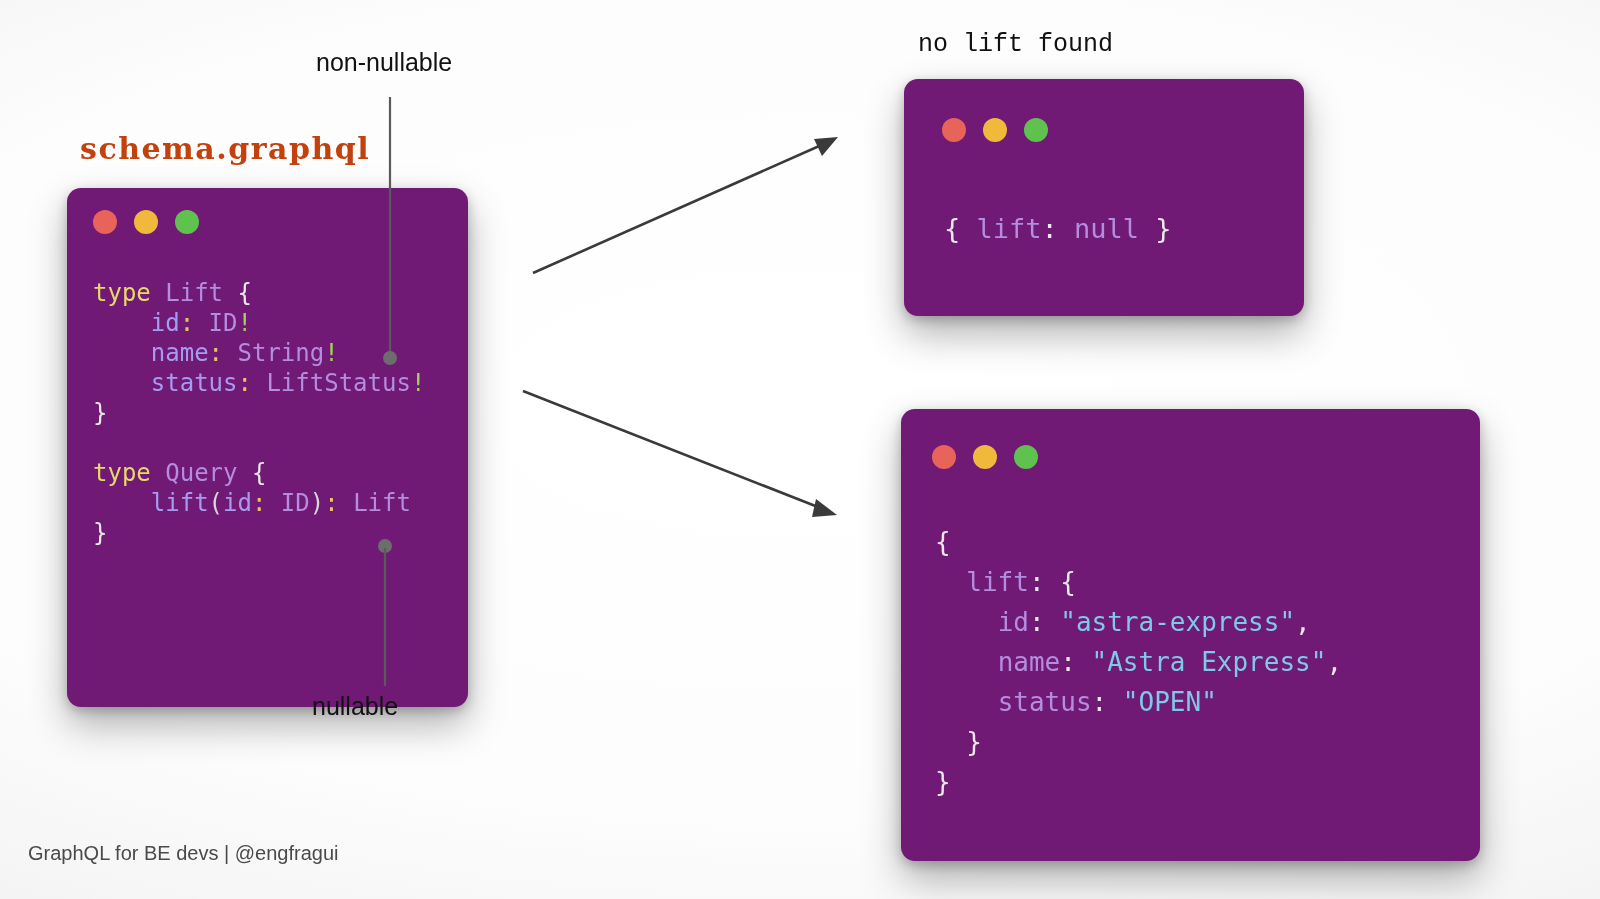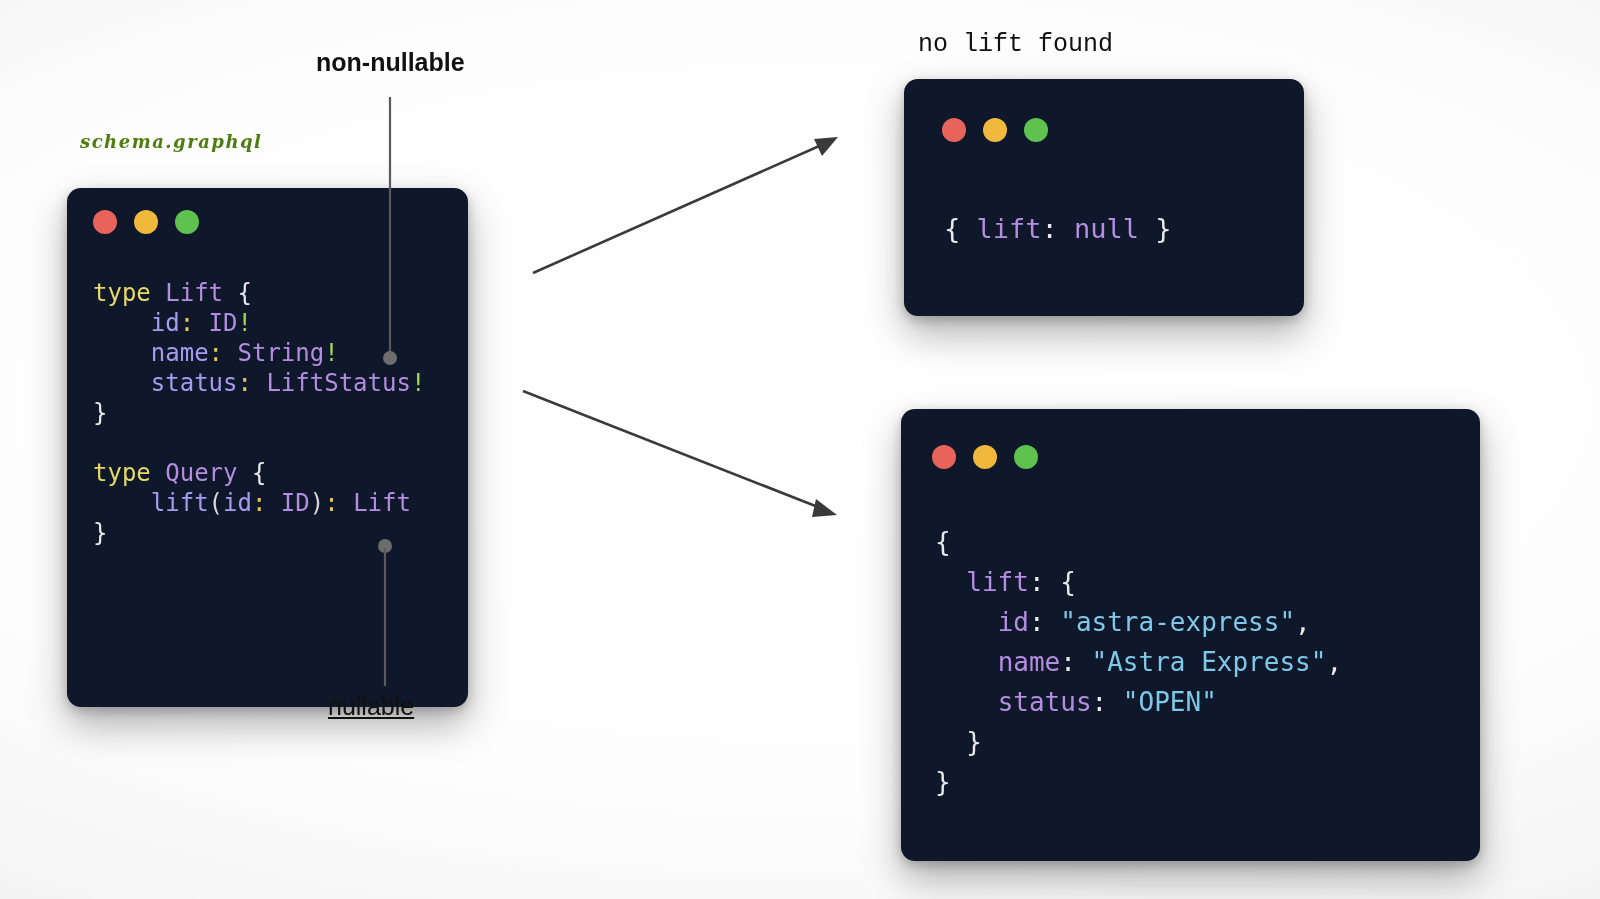--- a/index.html
+++ b/index.html
@@ -12,21 +12,21 @@
   #bg-vignette{
     position:absolute;inset:0;
     background:
       radial-gradient(130% 100% at 50% 45%, #ffffff 0%, #fdfdfd 45%, #f2f2f2 72%, #dcdcdc 100%);
     z-index:0;
   }
   #canvas{position:absolute;inset:0;z-index:1;}
 
   .card{
     position:absolute;
-    background:#0f172a;
+    background:#701a75;
     border-radius:14px;
     box-shadow:0 18px 38px rgba(0,0,0,.30), 0 4px 12px rgba(0,0,0,.22);
     overflow:hidden;
   }
   .dots{position:absolute;display:flex;gap:17px;}
   .dot{width:24px;height:24px;border-radius:50%;}
   .dot.red{background:#e8645a;}
   .dot.yellow{background:#f0b93c;}
   .dot.green{background:#5fc24f;}
 
@@ -53,25 +53,24 @@
     position:absolute;
     color:#111111;
     font-size:25px;
     font-family:"Liberation Sans",sans-serif;
     white-space:nowrap;
   }
   #schema-title{
     position:absolute;
     font-family:"DejaVu Serif","Liberation Serif",serif;
     font-weight:bold;
-    font-size:18px;
+    font-size:30px;
     letter-spacing:1.5px;
-    color:#4d7c0f;
+    color:#c2410c;
     white-space:nowrap;
-    font-style:italic;
   }
   #footer-credit{
     position:absolute;
     left:28px;top:842px;
     font-size:20px;
     color:#4a4a4a;
     white-space:nowrap;
   }
   svg#connectors{position:absolute;inset:0;width:1600px;height:899px;z-index:3;pointer-events:none;}
   .conn-line{stroke:#5a5a5a;stroke-width:2.2;fill:none;}
@@ -111,24 +110,25 @@
 
   <div class="card" id="full-card" style="left:901px;top:409px;width:579px;height:452px;">
     <div class="dots" style="left:31px;top:36px;">
       <div class="dot red"></div>
       <div class="dot yellow"></div>
       <div class="dot green"></div>
     </div>
     <div class="code" id="full-code" style="left:34px;top:113px;font-size:26px;line-height:40px;"><div><span class="pun">{</span></div><div><span class="pun">  </span><span class="key">lift</span><span class="pun">:</span><span class="pun"> {</span></div><div><span class="pun">    </span><span class="key">id</span><span class="pun">:</span><span class="pun"> </span><span class="str">"astra-express"</span><span class="pun">,</span></div><div><span class="pun">    </span><span class="key">name</span><span class="pun">:</span><span class="pun"> </span><span class="str">"Astra Express"</span><span class="pun">,</span></div><div><span class="pun">    </span><span class="key">status</span><span class="pun">:</span><span class="pun"> </span><span class="str">"OPEN"</span></div><div><span class="pun">  }</span></div><div><span class="pun">}</span></div></div>
   </div>
 
-  <div class="label" id="label-non-nullable" style="left:316px;top:48px;font-weight:bold;">non-nullable</div>
+  <div class="label" id="label-non-nullable" style="left:316px;top:48px;">non-nullable</div>
 
-  <div class="label" id="label-nullable" style="left:328px;top:692px;text-decoration:underline;">nullable</div>
+  <div class="label" id="label-nullable" style="left:312px;top:692px;">nullable</div>
 
+  <div id="footer-credit">GraphQL for BE devs | @engfragui</div>
 </div>
 
 <svg id="connectors" viewBox="0 0 1600 899">
 
   <line class="conn-line" x1="390" y1="97" x2="390" y2="356"></line>
   <circle class="conn-dot" cx="390" cy="358" r="7"></circle>
 
   <circle class="conn-dot" cx="385" cy="546" r="7"></circle>
   <line class="conn-line" x1="385" y1="548" x2="385" y2="686"></line>
 

